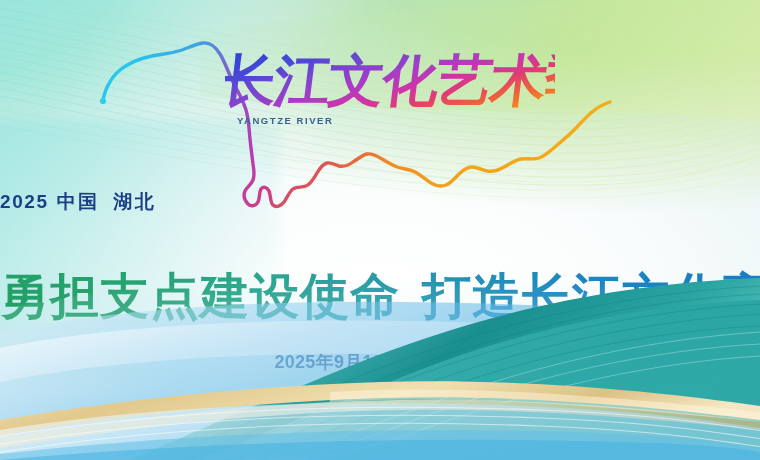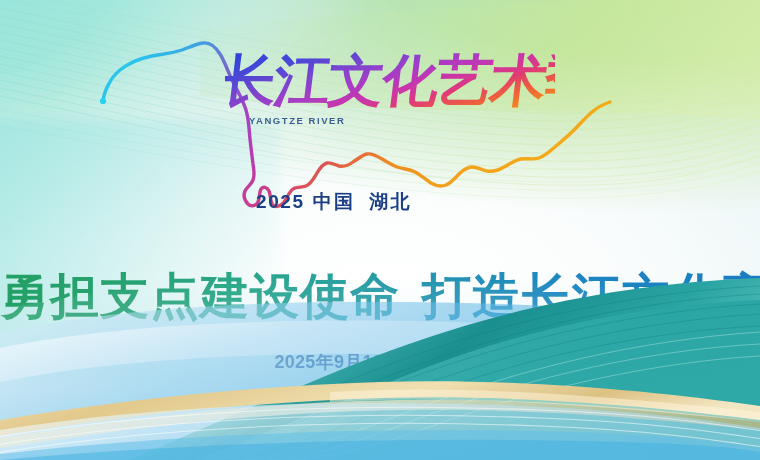--- a/index.html
+++ b/index.html
@@ -47,25 +47,25 @@
   
   .calligraphy{
     position:absolute;left:225px;top:46px;width:330px;height:72px;
   }
   .calligraphy svg{display:block;}
 
   .en-title{
     position:absolute;left:237px;top:113px;
     font-family:"Liberation Sans",sans-serif;
     font-size:9.5px;font-weight:700;letter-spacing:1.55px;line-height:15px;
-    color:#3a5f92;white-space:nowrap;margin-left:12px;
+    color:#3a5f92;white-space:nowrap;
   }
 
   .year-line{
-    position:absolute;left:0;top:189px;width:668px;text-align:center;
+    position:absolute;left:0;top:189px;width:668px;
     font-family:"Liberation Sans",sans-serif;
     font-size:19px;font-weight:700;letter-spacing:1.6px;
     color:#1b3f86;
   }
   .year-line .yr{margin-right:8px;}
   .year-line .loc{letter-spacing:2.4px;}
 
   .headline{
     position:absolute;left:0;top:268px;width:760px;text-align:center;
     font-size:49px;font-weight:800;letter-spacing:1px;line-height:58px;

